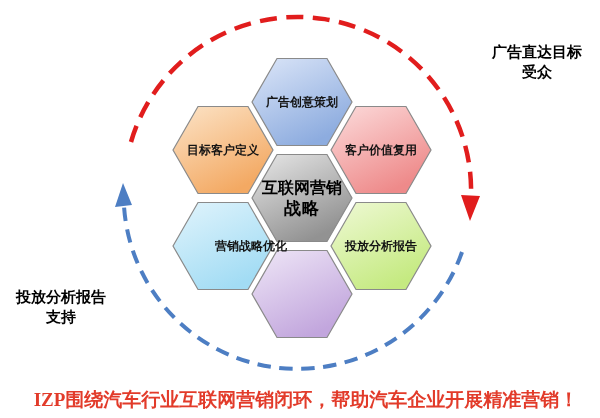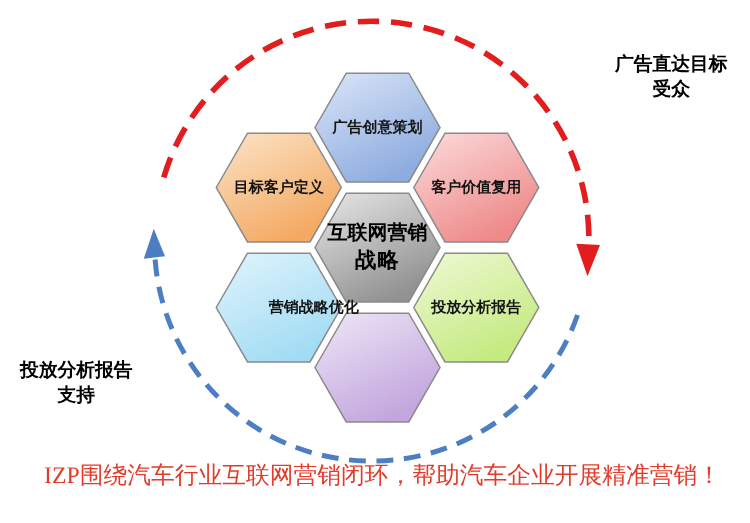--- a/index.html
+++ b/index.html
@@ -26,23 +26,24 @@
   }
   .center-label .cl{font-size:16px;line-height:20px;}
   .center-label .cl-last{font-size:17px;line-height:21px;letter-spacing:1px;}
   .ann{
     position:absolute;font-weight:bold;font-size:15px;line-height:20px;
     color:#000;text-align:center;white-space:nowrap;
   }
   .ann-top-right{left:477px;top:42px;width:120px;}
   .ann-left{left:2px;top:287px;width:118px;}
   .caption{
-    position:absolute;left:12px;right:0;top:369px;text-align:center;
+    position:absolute;left:12px;right:0;top:388px;text-align:center;
     font-family:"Liberation Serif",serif;font-size:19px;line-height:24px;
     white-space:nowrap;
+    font-weight:bold;
   }
 </style>
 </head>
 <body>
 
 <div class="stage">
 
   <svg class="diagram-svg" width="600" height="418" viewBox="0 0 600 418" xmlns="http://www.w3.org/2000/svg">
     <defs>
         <linearGradient id="grad-c" x1="0" y1="0" x2="0.55" y2="1">

